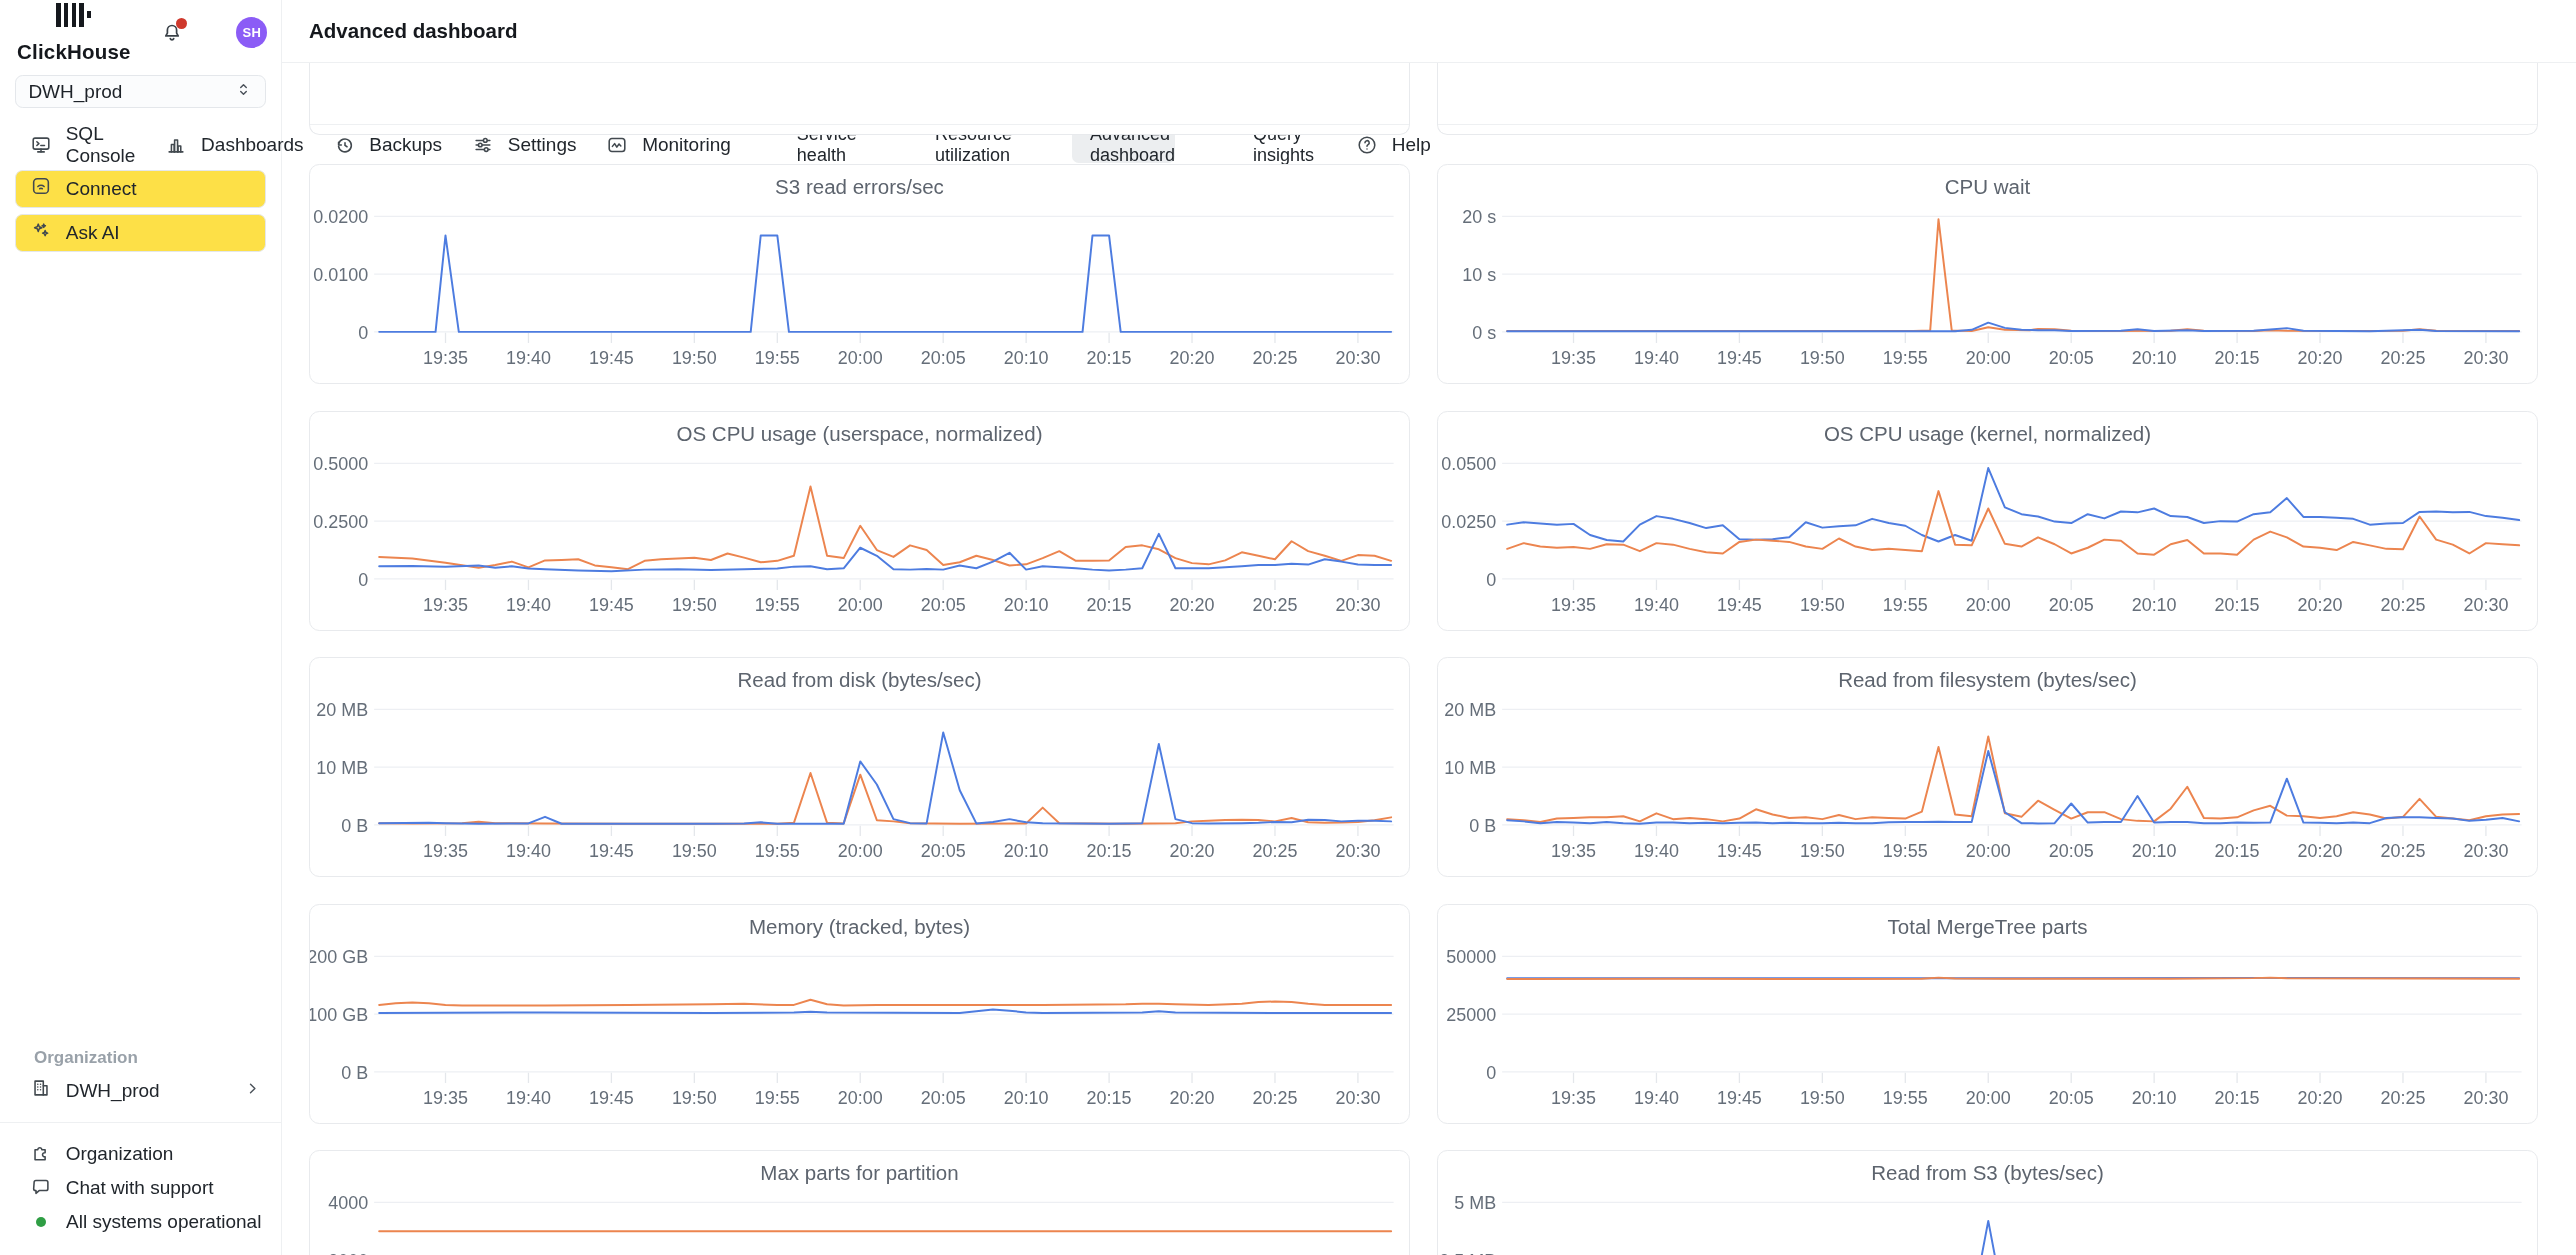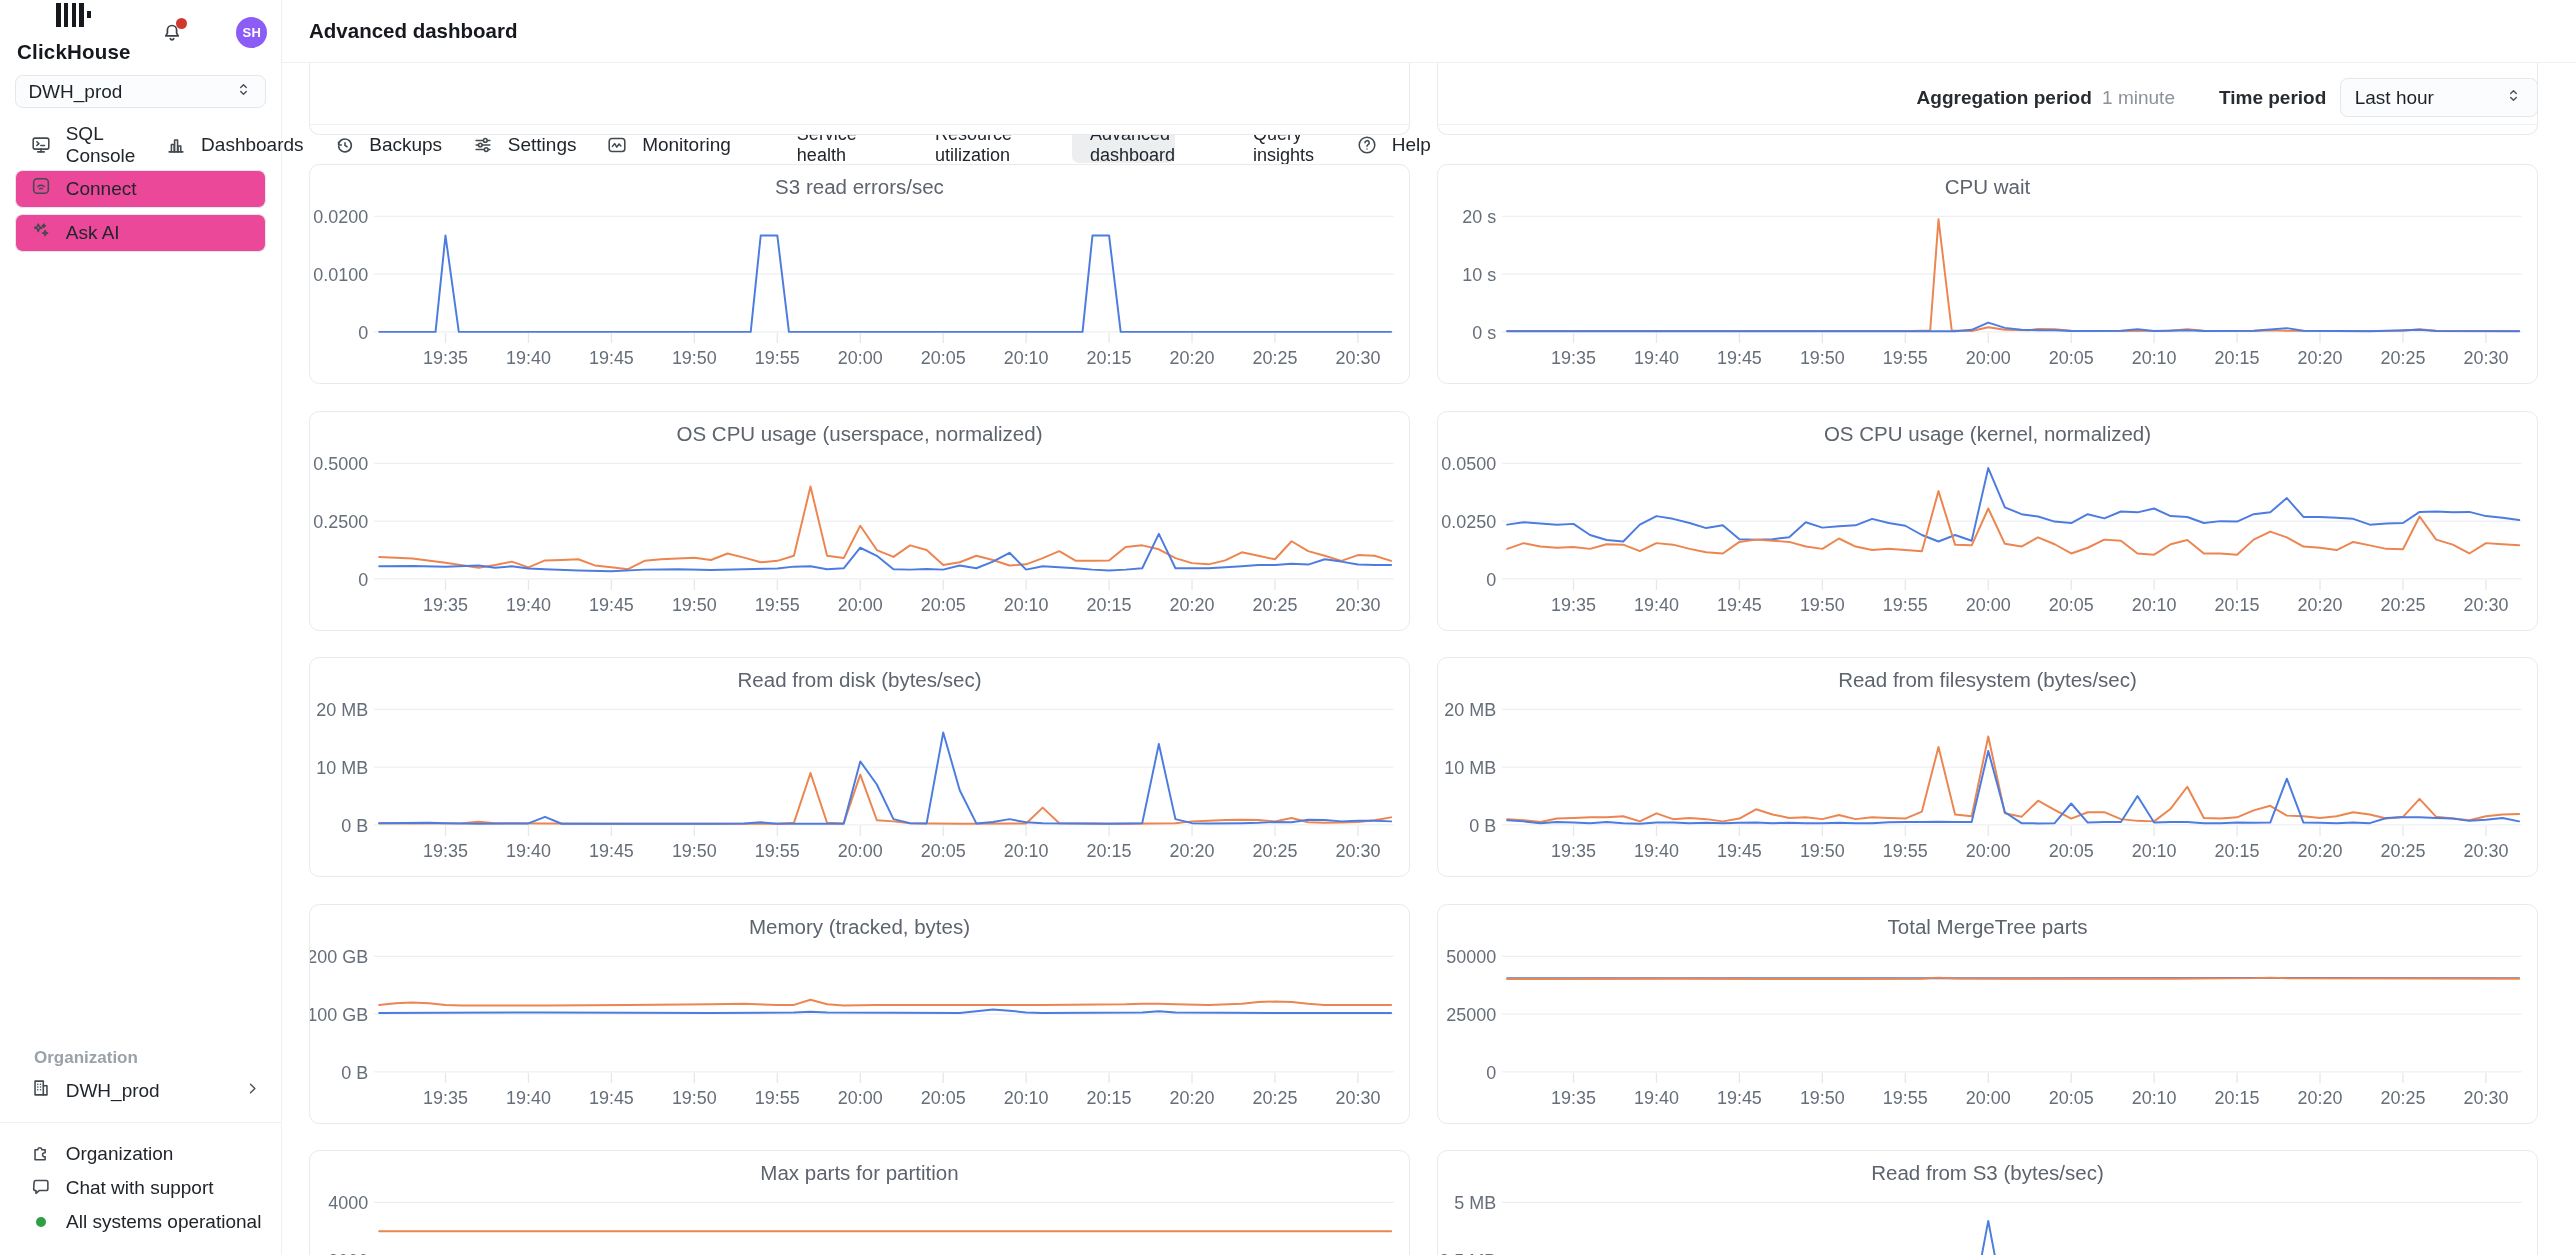--- a/index.html
+++ b/index.html
@@ -28,21 +28,21 @@
 
   .menu { display:flex; flex-direction:row; }
   .mi { height:36px; display:flex; align-items:center; padding-left:30px; gap:13.7px;
     font-size:19px; color:#21262c; cursor:pointer; }
   .mi .ic { width:22px; height:22px; flex:0 0 22px; display:flex; align-items:center; justify-content:center; }
   .sub { height:36px; display:flex; align-items:center; margin:0 12px 0 48px; padding-left:18px;
     font-size:18px; color:#21262c; border-radius:6.8px; cursor:pointer; }
   .sub.active { background:#eceef0; }
 
   .side-btn { margin:6.8px 15.4px 0; height:38px; border:0.9px solid #e4e7eb; border-radius:7.7px;
-    display:flex; align-items:center; padding:0 13.7px; gap:13.7px; font-size:19px; cursor:pointer; background:#ec4899; }
+    display:flex; align-items:center; padding:0 13.7px; gap:13.7px; font-size:19px; cursor:pointer; background:#fde047; }
   .side-btn:first-of-type { margin-top:24px; }
 
   .side-bottom { margin-top:auto; padding-bottom:17px; }
   .org-label { margin:0 0 5.1px 34px; font-size:17px; color:#99a1a9; font-weight:600; }
   .org-row { height:36px; display:flex; align-items:center; padding:0 19px 0 30px; gap:13.7px; font-size:19px; cursor:pointer; }
   .org-row .chev-r { margin-left:auto; }
   .side-div { border-top:0.9px solid #eef0f2; margin:13.7px 0 13.7px; }
   .foot-row { height:34px; display:flex; align-items:center; padding-left:30px; gap:13.7px; font-size:19px; cursor:pointer; }
   .status-dot { width:10.3px; height:10.3px; border-radius:50%; background:#2f9e44; margin:0 6px; }
 
@@ -251,35 +251,20 @@
     </div>
   </aside>
 
   <div class="main">
     <div class="topbar">
       <span class="page-title">Advanced dashboard</span>
     </div>
 
     <div class="content">
 
-      <div class="controls">
-        <span class="ctl-label">Aggregation period</span>
-        <span class="ctl-value">1 minute</span>
-        <span class="ctl-gap"></span>
-        <span class="ctl-label">Time period</span>
-        <div class="tp-select">
-          <span>Last hour</span>
-          <span class="chev">
-            <svg width="19" height="19" viewBox="0 0 24 24" fill="none" stroke="#4b525a" stroke-width="1.8" stroke-linecap="round" stroke-linejoin="round">
-                <path d="M8.5 9.5 12 6l3.5 3.5"></path>
-                <path d="M8.5 14.5 12 18l3.5-3.5"></path>
-              </svg>
-          </span>
-        </div>
-      </div>
 
       <div class="grid-row">
         <div class="partial-card"></div>
         <div class="partial-card"></div>
       </div>
 
       <div class="grid-row mt34">
         <div class="chart-card"><svg viewBox="0 0 1285 257" width="1099" height="220">
               <line x1="75" y1="60" x2="1267" y2="60" stroke="#edeff3" stroke-width="1.5"></line>
               <text x="68" y="68" text-anchor="end" fill="#656e79" font-size="21">0.0200</text>

